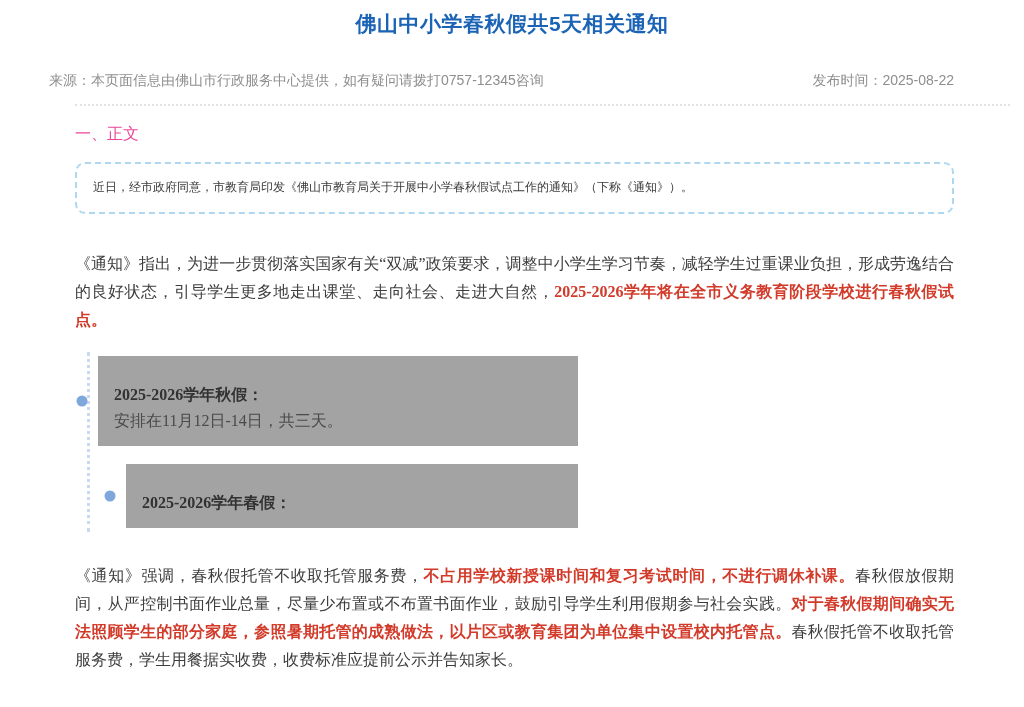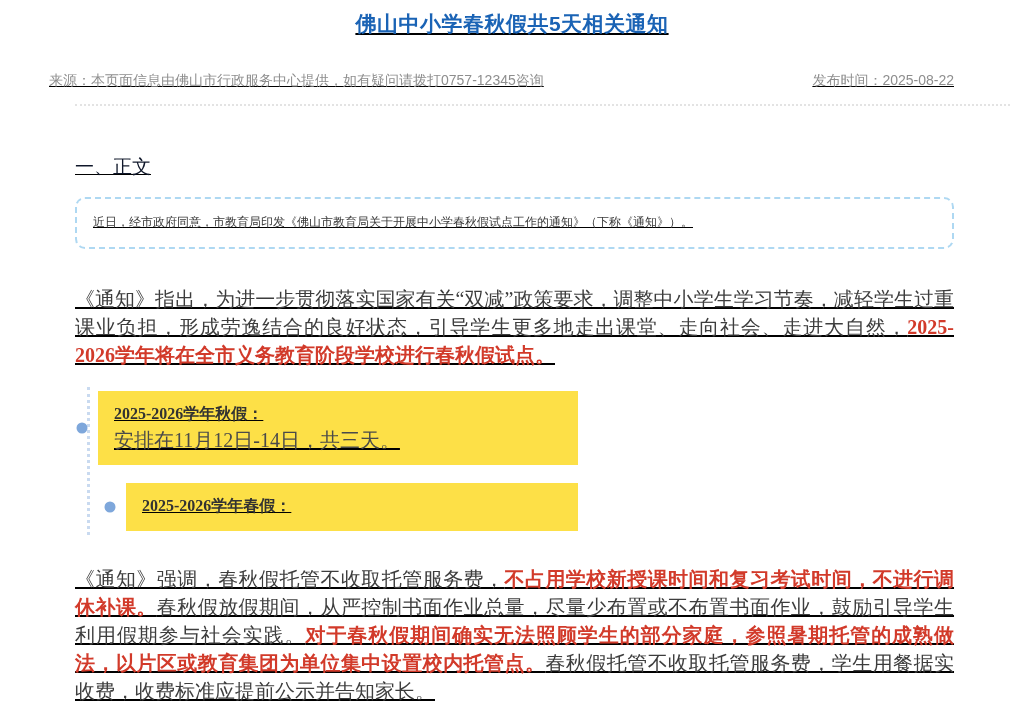--- a/index.html
+++ b/index.html
@@ -1,19 +1,19 @@
 <!DOCTYPE html>
 <html><head>
 <meta charset="utf-8">
 <style>
   * { margin: 0; padding: 0; box-sizing: border-box; }
   html, body { width: 1024px; height: 707px; background: #ffffff; overflow: hidden; }
   body { font-family: "Liberation Sans", "DejaVu Sans", sans-serif; }
 
-  .page { width: 1024px; height: 707px; position: relative; text-decoration: underline; }
+  .page { width: 1024px; height: 707px; position: relative; }
 
   .article-title {
     padding-top: 10px;
     text-align: center;
     font-size: 21px;
     font-weight: bold;
     color: #1a63b5;
     letter-spacing: 0.5px;
   }
 
@@ -27,40 +27,40 @@
   }
 
   .divider {
     margin: 14px 14px 0 75px;
     border-bottom: 2px dotted #e3e3e3;
   }
 
   .content { margin: 0 70px 0 75px; }
 
   .section-heading {
-    margin-top: 48px;
-    font-size: 19px;
-    color: #0f172a;
+    margin-top: 18px;
+    font-size: 16px;
+    color: #ec4899;
   }
 
   .lead-box {
     margin-top: 17px;
     border: 2px dashed #aed8f2;
     border-radius: 10px;
     padding: 11px 16px 13px 16px;
     font-family: "Liberation Serif", "DejaVu Serif", serif;
     font-size: 12px;
     color: #3a3a3a;
     line-height: 24px;
     background: #ffffff;
   }
 
   .para {
     font-family: "Liberation Serif", "DejaVu Serif", serif;
-    font-size: 20px;
+    font-size: 16px;
     color: #3d3d3d;
     line-height: 28px;
     text-align: justify;
   }
   .para-1 { margin-top: 36px; }
   .para-2 { margin-top: 34px; }
 
   .hl {
     color: #d23a2a;
     font-weight: bold;
@@ -85,32 +85,32 @@
     position: absolute;
     left: -16px;
     top: 50%;
     transform: translate(-50%, -50%);
     width: 11px;
     height: 11px;
     border-radius: 50%;
     background: #7ea7db;
   }
   .timeline-card {
-    background: #fde047;
-    padding: 10px 16px 12px 16px;
+    background: #a3a3a3;
+    padding: 26px 16px 12px 16px;
     font-family: "Liberation Serif", "DejaVu Serif", serif;
   }
   .timeline-card .card-title {
     font-size: 16px;
     font-weight: bold;
     color: #323232;
     line-height: 26px;
   }
   .timeline-card .card-text {
-    font-size: 20px;
+    font-size: 16px;
     color: #4a4a4a;
     line-height: 26px;
   }
 </style>
 </head>
 <body>
 
 <div class="page">
 
   <h1 class="article-title">佛山中小学春秋假共5天相关通知</h1>

